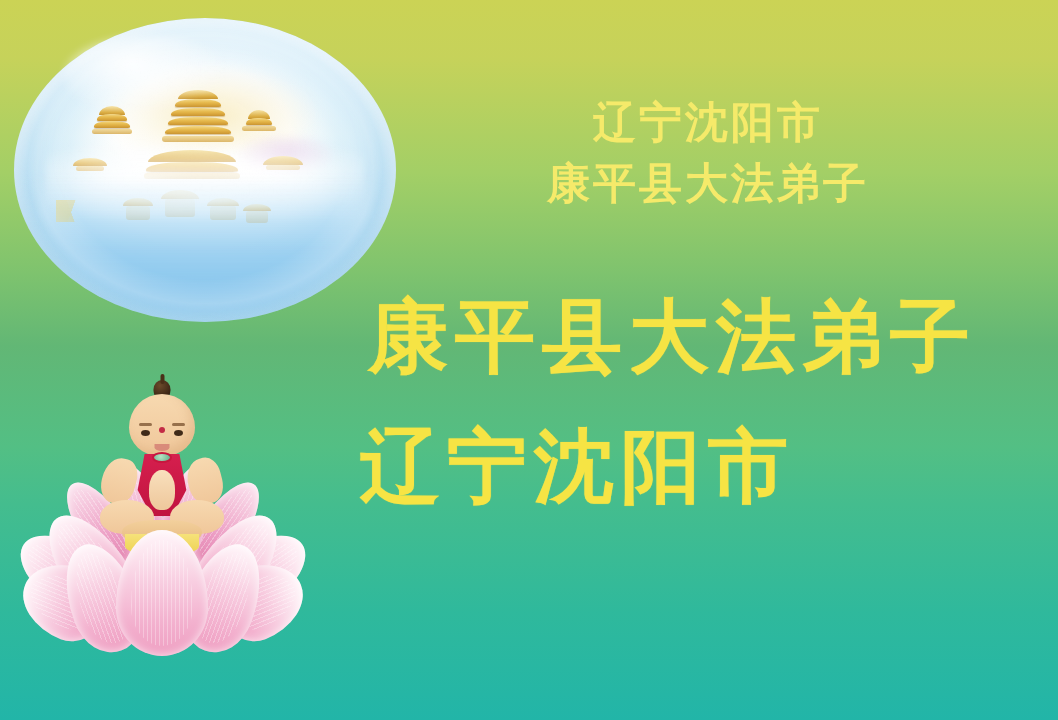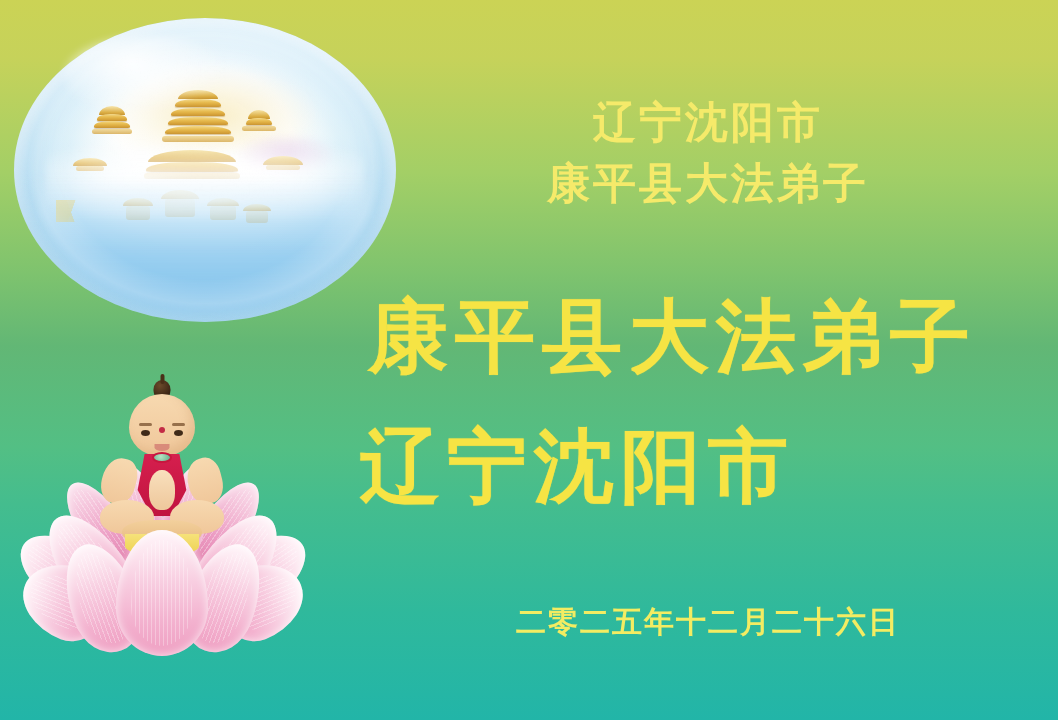--- a/index.html
+++ b/index.html
@@ -499,15 +499,14 @@
   <div id="header-block">
     <div class="header-line">辽宁沈阳市</div>
     <div class="header-line">康平县大法弟子</div>
   </div>
 
   <div id="greeting-block">
     <div class="greeting-line" id="greet-1">康平县大法弟子</div>
     <div class="greeting-line" id="greet-2">辽宁沈阳市</div>
   </div>
 
-  <div id="date-line">二零二五年十二月二十六日</div>
 
 </div>
 
 </body></html>

